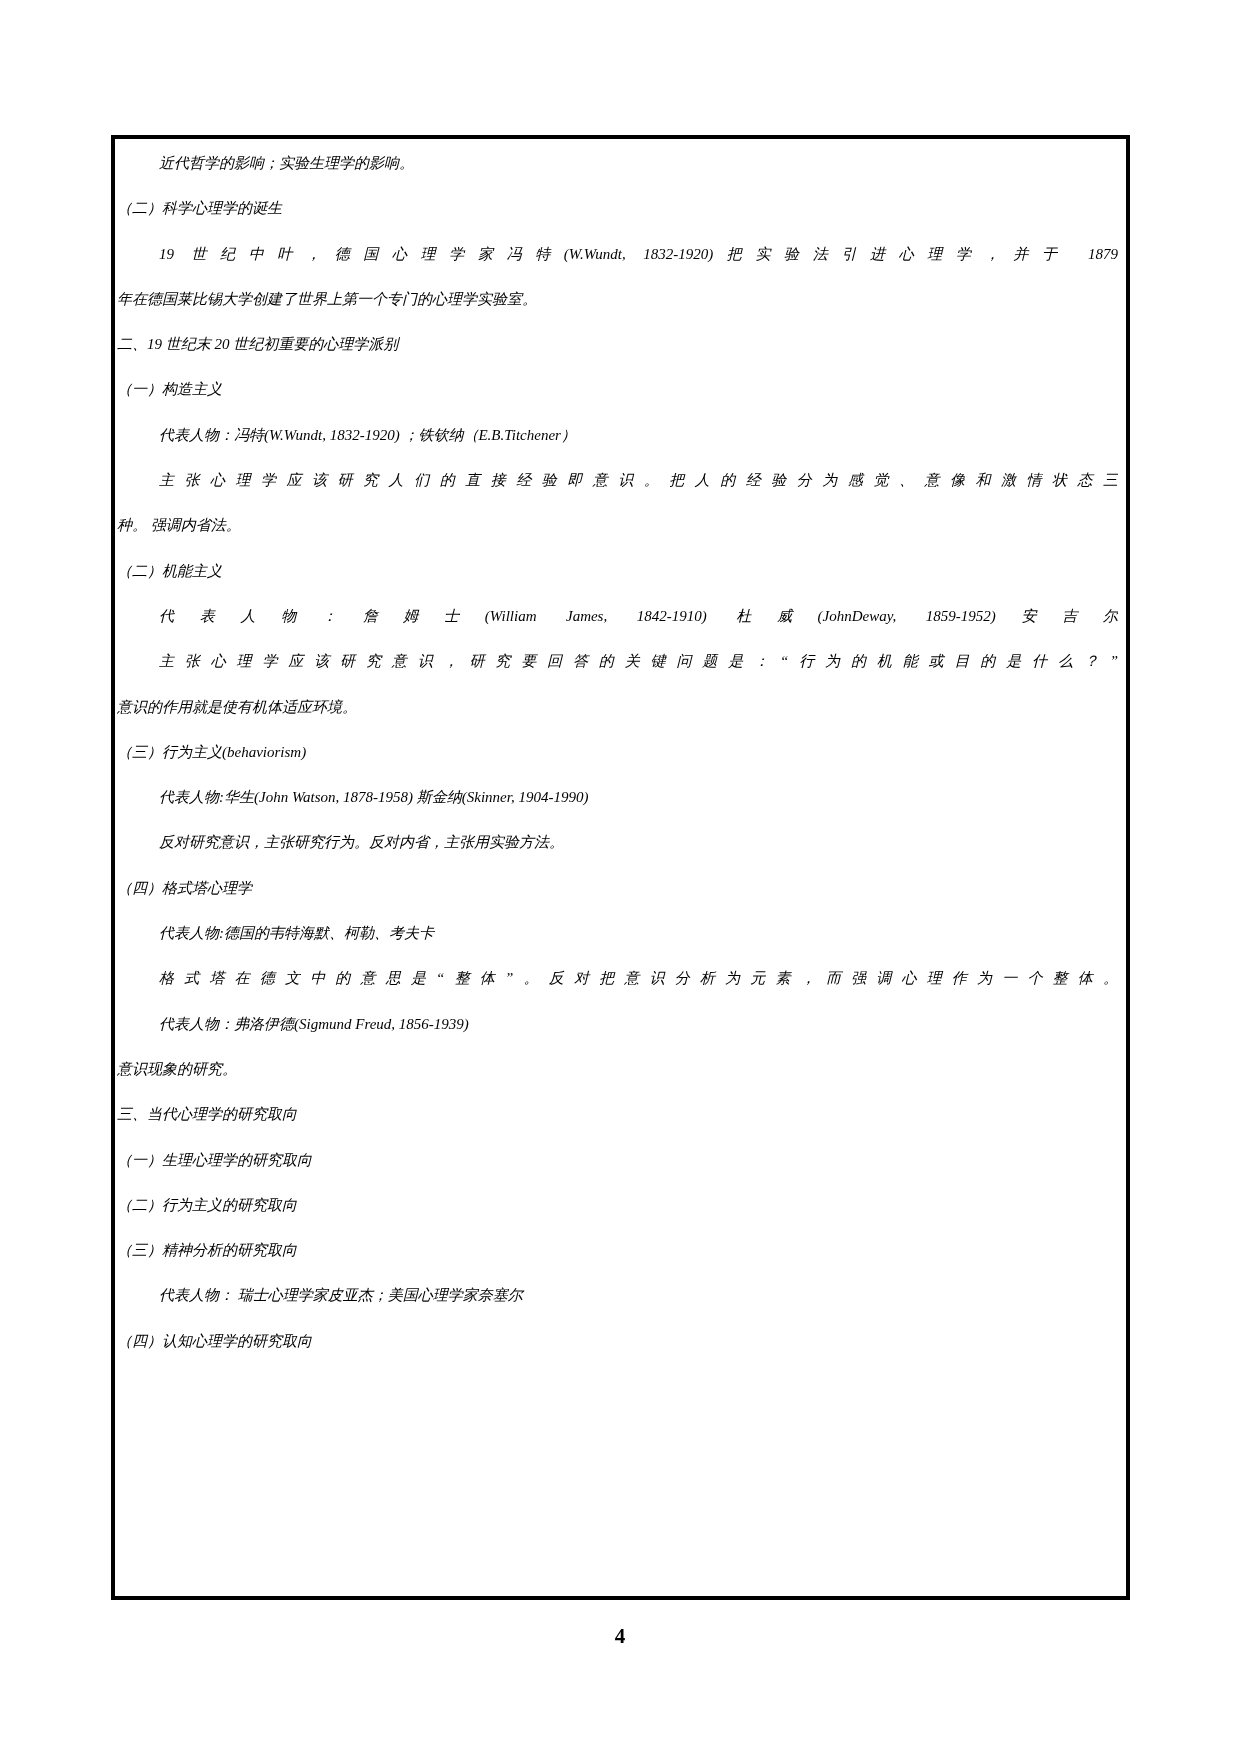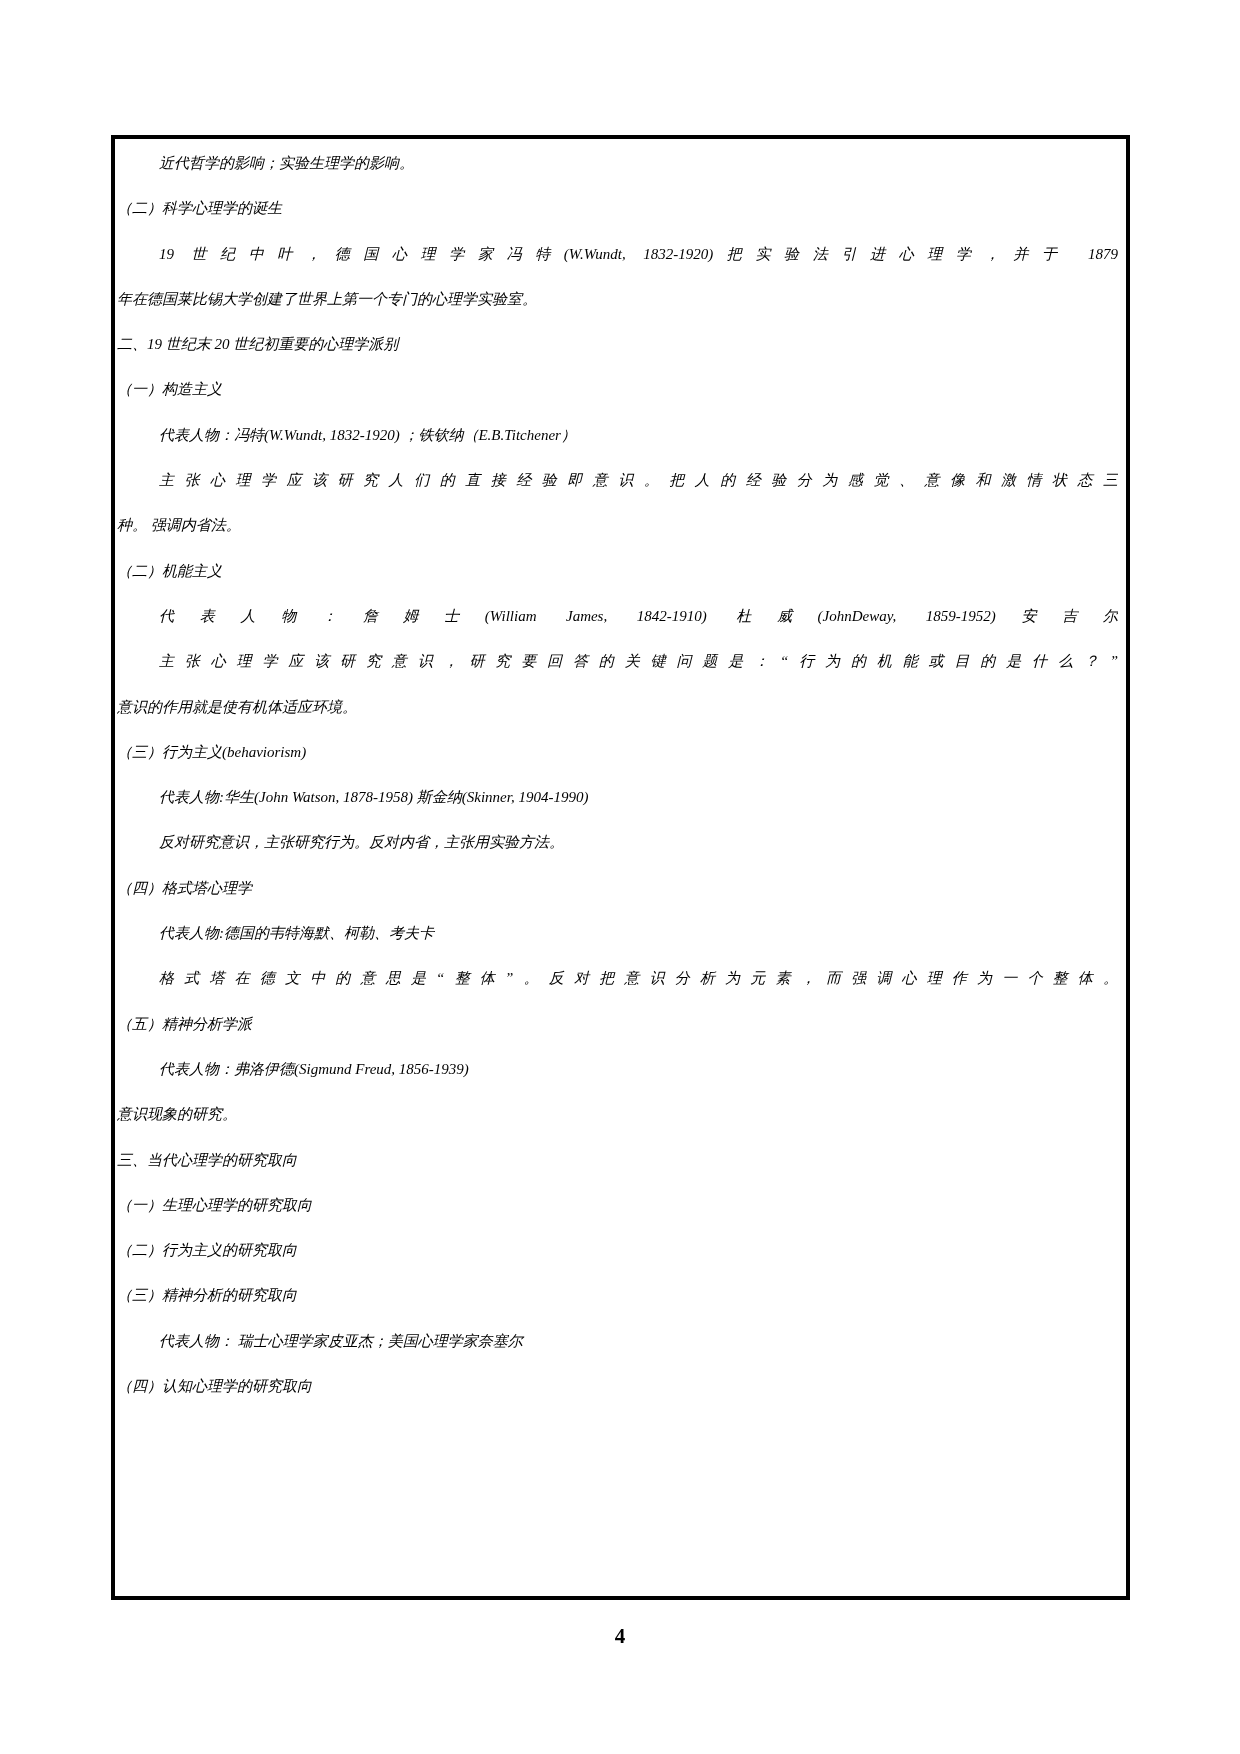--- a/index.html
+++ b/index.html
@@ -69,21 +69,20 @@
       <div class="text-line">（二）机能主义</div>
       <div class="text-line indent full">代表人物：詹姆士(William James, 1842-1910) 杜威(JohnDeway, 1859-1952)安吉尔</div>
       <div class="text-line indent full">主张心理学应该研究意识，研究要回答的关键问题是：“行为的机能或目的是什么？”</div>
       <div class="text-line">意识的作用就是使有机体适应环境。</div>
       <div class="text-line">（三）行为主义(behaviorism)</div>
       <div class="text-line indent">代表人物:华生(John Watson, 1878-1958) 斯金纳(Skinner, 1904-1990)</div>
       <div class="text-line indent">反对研究意识，主张研究行为。反对内省，主张用实验方法。</div>
       <div class="text-line">（四）格式塔心理学</div>
       <div class="text-line indent">代表人物:德国的韦特海默、柯勒、考夫卡</div>
       <div class="text-line indent full">格式塔在德文中的意思是“整体”。反对把意识分析为元素，而强调心理作为一个整体。</div>
-      <div class="text-line">（五）精神分析学派</div>
       <div class="text-line indent">代表人物：弗洛伊德(Sigmund Freud, 1856-1939)</div>
       <div class="text-line">意识现象的研究。</div>
       <div class="text-line">三、当代心理学的研究取向</div>
       <div class="text-line">（一）生理心理学的研究取向</div>
       <div class="text-line">（二）行为主义的研究取向</div>
       <div class="text-line">（三）精神分析的研究取向</div>
       <div class="text-line indent">代表人物： 瑞士心理学家皮亚杰；美国心理学家奈塞尔</div>
       <div class="text-line">（四）认知心理学的研究取向</div>
     </div>
 </div>

